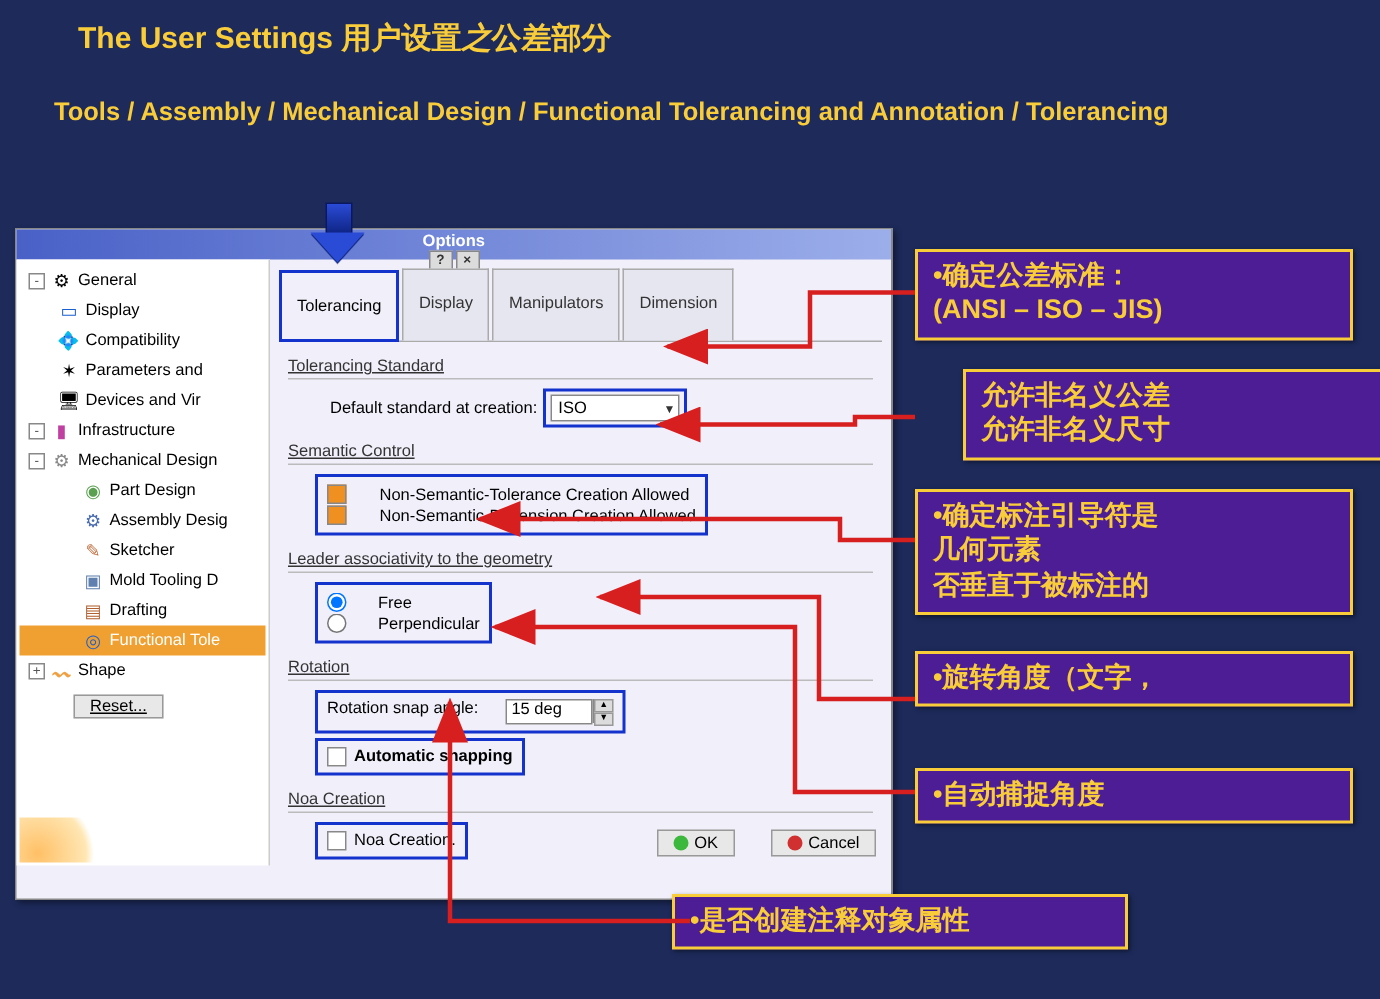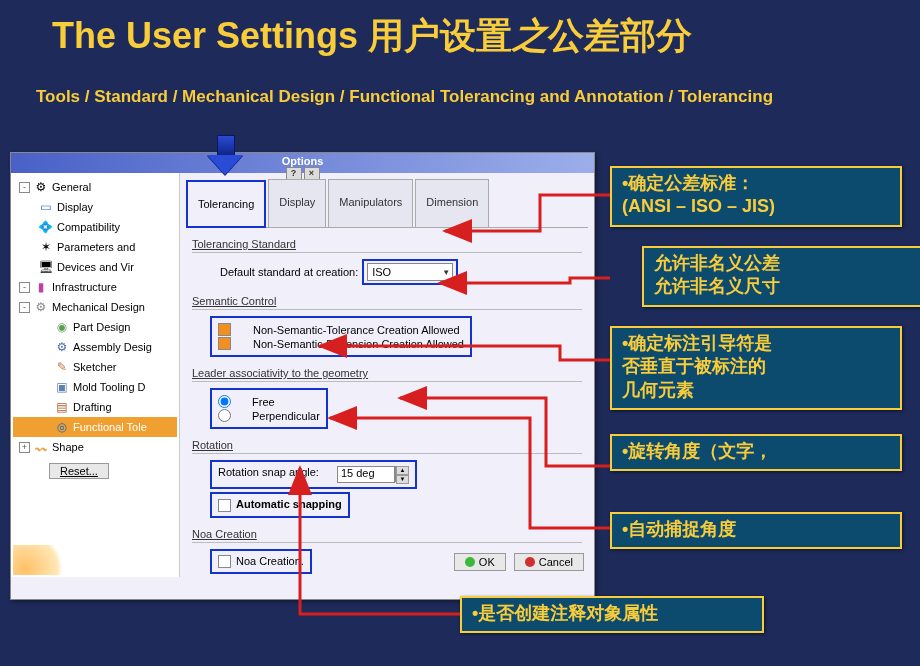--- a/index.html
+++ b/index.html
@@ -6,21 +6,21 @@
     margin: 0;
     padding: 0;
     width: 920px;
     height: 666px;
     background: #1d2a5a;
     font-family: "Microsoft YaHei", Arial, sans-serif;
     position: relative;
     overflow: hidden;
   }
   .slide-title {
-    font-size: 36px;
+    font-size: 20px;
     font-weight: bold;
     color: #f9cc3a;
     padding: 12px 0 0 52px;
   }
   .slide-title .italic { font-style: italic; }
   .slide-path {
     color: #f9cc3a;
     font-weight: bold;
     font-size: 17px;
     padding: 26px 0 0 36px;
@@ -158,56 +158,56 @@
   .hi-std { border:2.5px solid #1433cc; padding:2px 3px; display:inline-flex; align-items:center;}
   .hi-group { border:2.5px solid #1433cc; padding:4px 6px; margin-left:18px; display:inline-block;}
   .ck { display:inline-block; width:11px;height:11px;border:1px solid #888;background:#fff;margin-right:5px;vertical-align:middle;}
   .ck.orange{ background:#f09020; position:relative;}
   .opt { display:flex; align-items:center; margin:1px 0;gap:17px;}
   .opt input{ margin:0 4px 0 0; }
   .num { border:1px solid #888; background:#fff; width:50px; height:15px; padding:0 3px; display:inline-block;}
   .spin { width:13px;height:16px;border-left:1px solid #888;display:inline-flex;flex-direction:column;}
   .spin div{flex:1;font-size:6px;text-align:center;line-height:7px;background:#dcdcdc;border:1px solid #999;}
   .footer-btns {
-    position:absolute; right:10px; bottom:6px; display:flex; gap:8px;text-align:right;
+    position:absolute; right:10px; bottom:6px; display:flex; gap:24px;text-align:right;
   }
   .dbtn {
     padding: 2px 10px;
     background:#e8e8e8;
     border:1px solid #999;
     font-size:11px;
     display:flex;align-items:center;gap:4px;
   }
   .circle{width:10px;height:10px;border-radius:50%;}
   .green{background:#3cb83c;}
   .red{background:#d03030;}
 
   
   .callout {
     position:absolute;
-    background: #0c4a6e;
+    background: #4c1d95;
     border: 2px solid #f9cc3a;
     color: #f9cc3a;
     font-weight: bold;
     padding: 4px 10px 6px 10px;
     font-size: 18px;
     line-height: 1.3;
     box-shadow: 1px 1px 3px rgba(0,0,0,.5);
   }
 
   
   svg.lines { position:absolute; left:0; top:0; pointer-events:none; }
 </style>
 </head>
 <body>
 
 <div class="slide-title">
   <span>The User Settings </span><span>用户设置</span><span class="italic">之</span><span>公差部分</span>
 </div>
-<div class="slide-path">Tools / Standard / Mechanical Design / Functional Tolerancing and Annotation / Tolerancing</div>
+<div class="slide-path">Tools / Assembly / Mechanical Design / Functional Tolerancing and Annotation / Tolerancing</div>
 
 <div class="dialog">
   <div class="arrow-down"></div>
   <div class="titlebar">
     <span>Options</span>
     <div class="winbtns">
       <div class="winbtn">?</div>
       <div class="winbtn">×</div>
     </div>
   </div>
@@ -371,30 +371,30 @@
 <div class="callout" style="left:610px; top:166px; width:268px;">
   <div>•确定公差标准：</div>
   <div>(ANSI – ISO – JIS)</div>
 </div>
 <div class="callout" style="left:610px; top:246px; width:268px;margin-left:32px;">
   <div>允许非名义公差</div>
   <div>允许非名义尺寸</div>
 </div>
 <div class="callout" style="left:610px; top:326px; width:268px;">
   <div>•确定标注引导符是</div>
+  <div>几何元素</div>
   <div>否垂直于被标注的</div>
-  <div>几何元素</div>
 </div>
 <div class="callout" style="left:610px; top:434px; width:268px;">
   <div>•旋转角度（文字，</div>
 </div>
 <div class="callout" style="left:610px; top:512px; width:268px;">
   <div>•自动捕捉角度</div>
 </div>
-<div class="callout" style="left:460px; top:596px; width:280px;">
+<div class="callout" style="left:448px; top:596px; width:280px;">
   <div>•是否创建注释对象属性</div>
 </div>
 
 <svg class="lines" width="920" height="666">
   <defs>
     <marker id="ah" markerWidth="10" markerHeight="8" refX="9" refY="4" orient="auto">
       <polygon points="0 0, 10 4, 0 8" fill="#d81f1f"></polygon>
     </marker>
   </defs>
   <g stroke="#d81f1f" stroke-width="3" fill="none" marker-end="url(#ah)">

